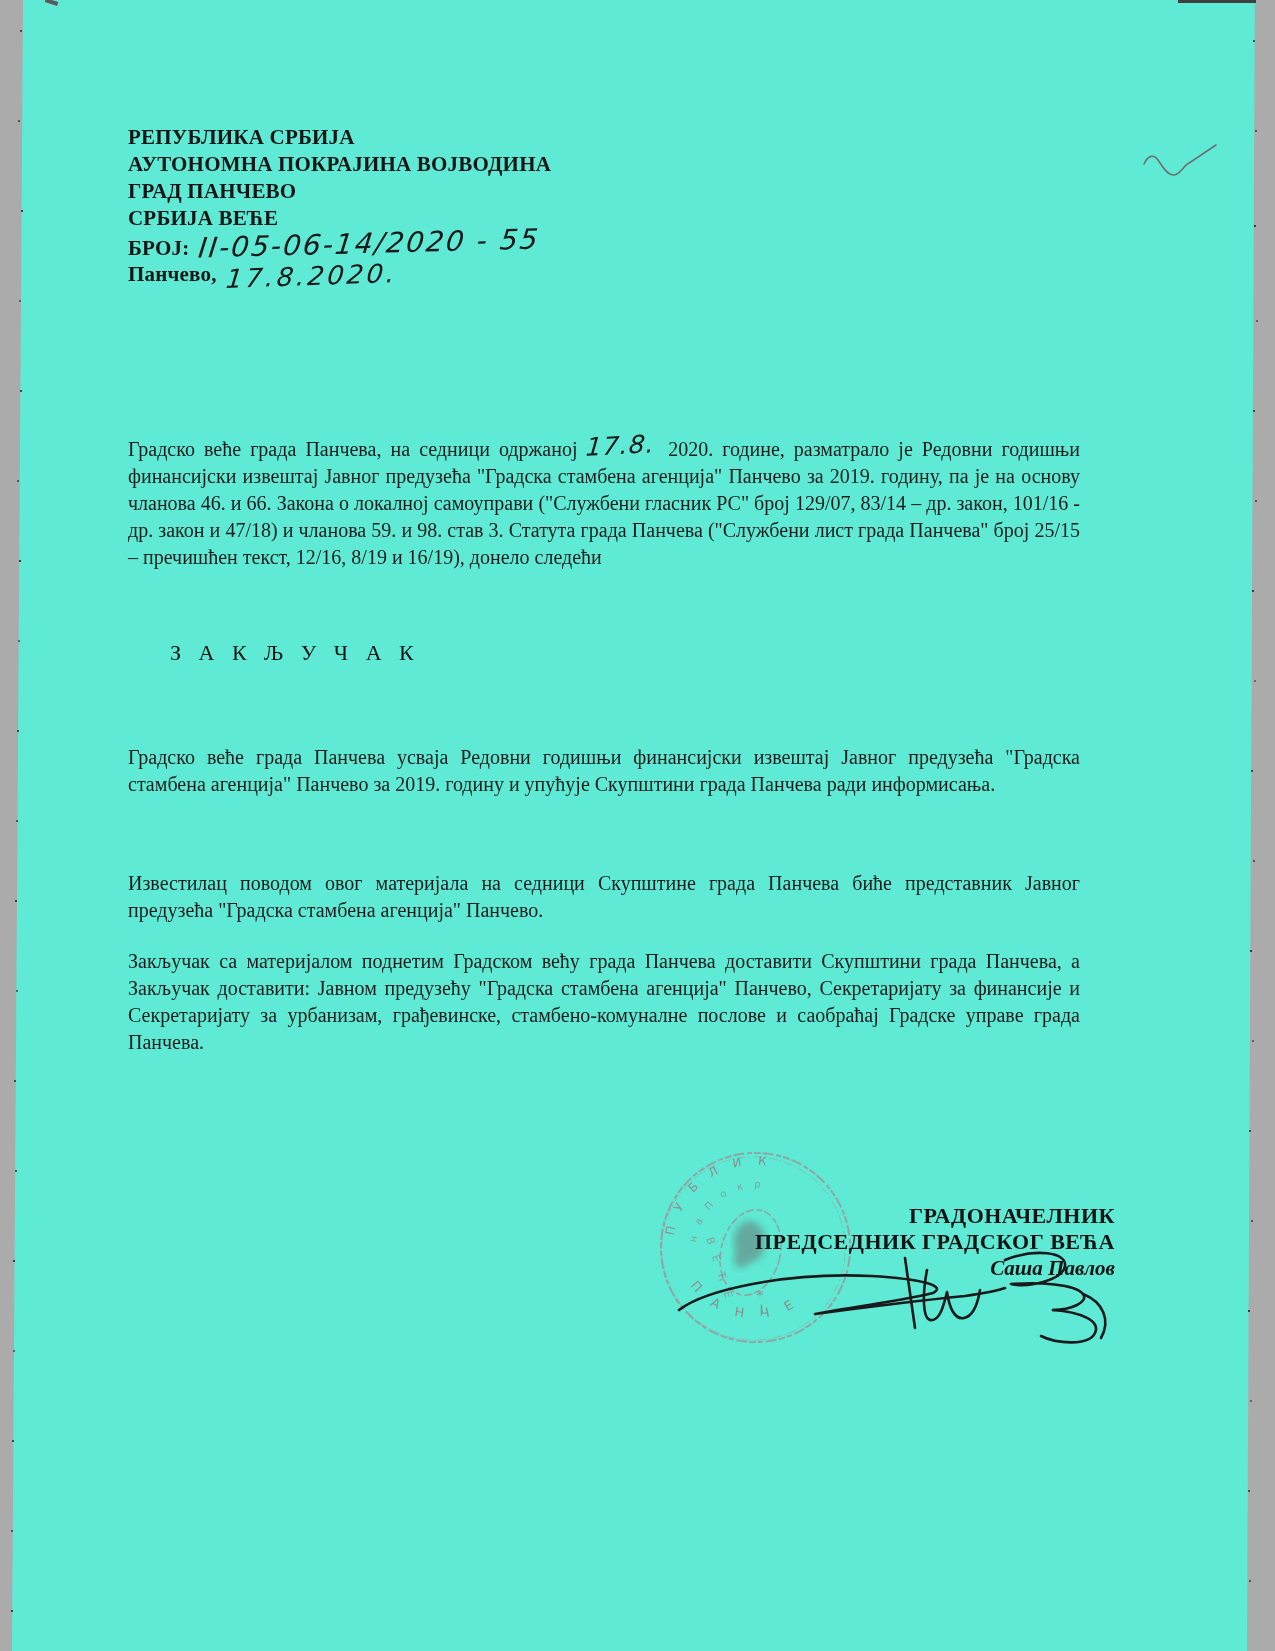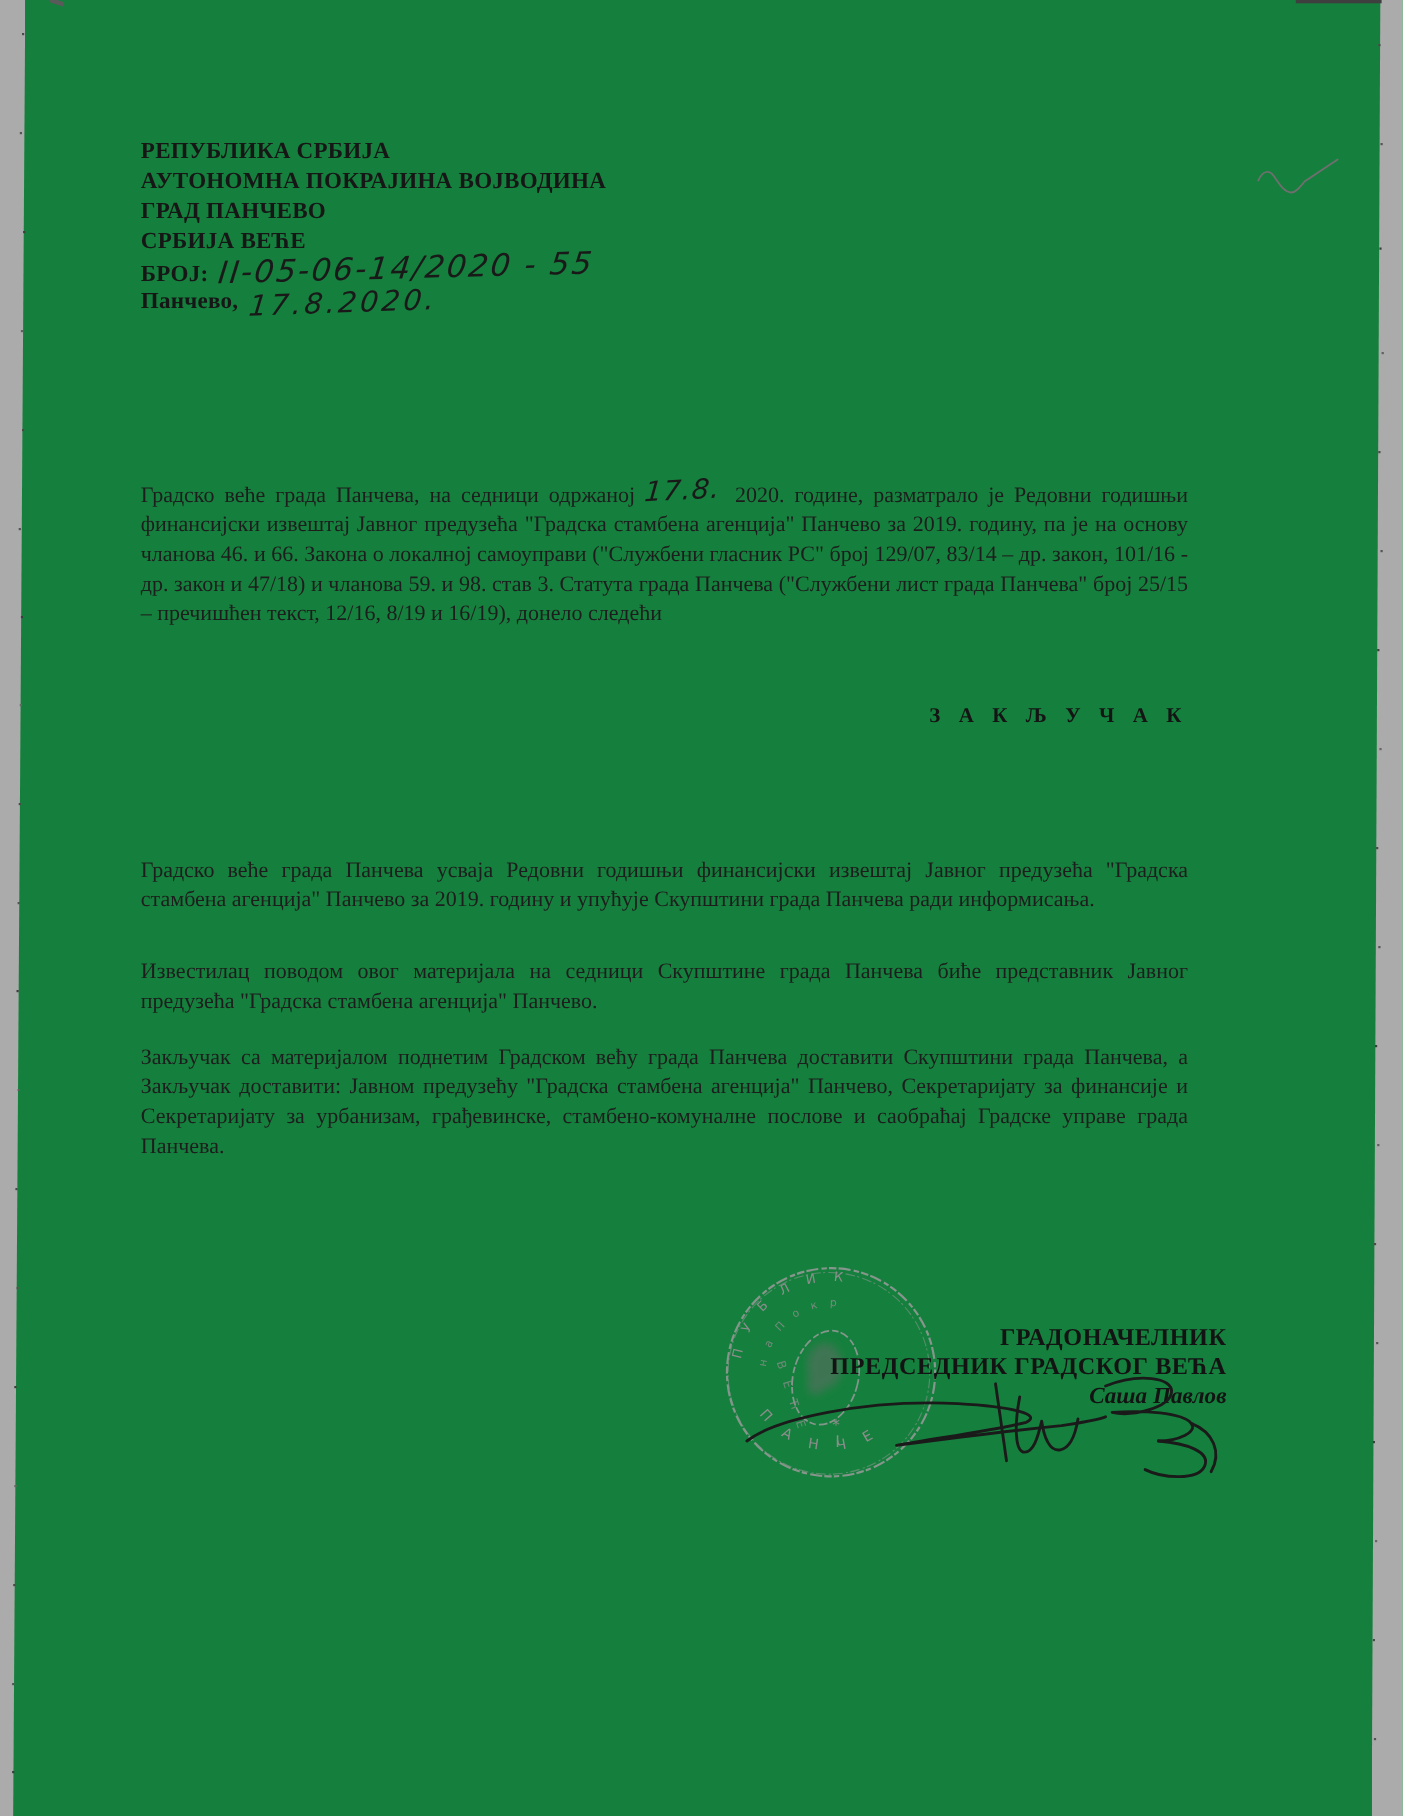--- a/index.html
+++ b/index.html
@@ -1,20 +1,20 @@
 <!DOCTYPE html>
 <html lang="sr"><head>
 <meta charset="utf-8">
 <style>
   html,body{margin:0;padding:0;background:#e8e8e8;}
   .page{
     position:relative;
     width:1275px;height:1651px;
     margin:0 auto;
-    background:#15803d;
+    background:#5eead4;
     overflow:hidden;
     font-family:"Liberation Serif", serif;
     color:#1f1f1f;
   }
   
   .strip-left{
     position:absolute;left:0;top:0;width:23px;height:1651px;
     background:#ababab;
     clip-path:polygon(0 0,100% 0,52% 100%,0 100%);
   }
@@ -47,26 +47,26 @@
     font-style:italic;font-weight:400;color:#191919;
     display:inline-block;transform:skewX(-8deg) rotate(-2deg);
   }
   .hw-number{font-size:28px;letter-spacing:2px;transform:skewX(-8deg) rotate(-1.5deg) translateY(-2px);margin-left:10px;}
   .hw-date{font-size:26px;letter-spacing:3px;transform:skewX(-8deg) rotate(-2deg) translateY(4px);margin-left:10px;}
   .hw-inline{font-size:25px;letter-spacing:1px;margin:0 14px 0 8px;transform:skewX(-8deg) rotate(-3deg) translateY(-2px);}
 
   
   .para{position:absolute;left:128px;width:952px;font-size:20px;line-height:27px;text-align:justify;color:#1d1d1d;}
   .p1{top:414px;}
-  .p2{top:758px;}
+  .p2{top:724px;}
   .p3{top:850px;}
   .p4{top:928px;}
   .heading{
     position:absolute;left:128px;top:640px;width:952px;padding-left:42px;box-sizing:border-box;
-    text-align:right;font-weight:bold;font-size:19px;letter-spacing:6px;color:#141414;
+    text-align:left;font-weight:normal;font-size:22px;letter-spacing:6px;color:#141414;
   }
 
   
   .stamp{position:absolute;left:652px;top:1142px;width:207px;height:212px;}
   .sig-titles{position:absolute;left:655px;top:1203px;width:460px;text-align:right;color:#131313;}
   .sig-titles .t1{font-weight:bold;font-size:22px;line-height:26px;letter-spacing:.5px;}
   .sig-titles .t2{font-weight:bold;font-size:22px;line-height:26px;letter-spacing:.5px;}
   .sig-titles .nm{font-weight:bold;font-size:21px;line-height:26px;font-style:italic;}
   .signature{position:absolute;left:665px;top:1238px;width:460px;height:118px;}
   .checkmark{position:absolute;left:1140px;top:142px;width:80px;height:45px;}

